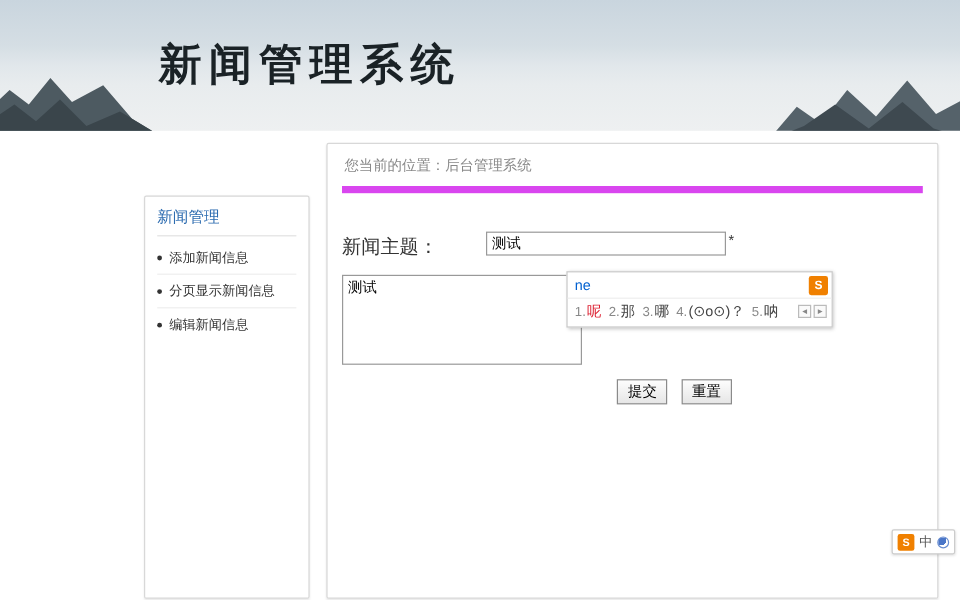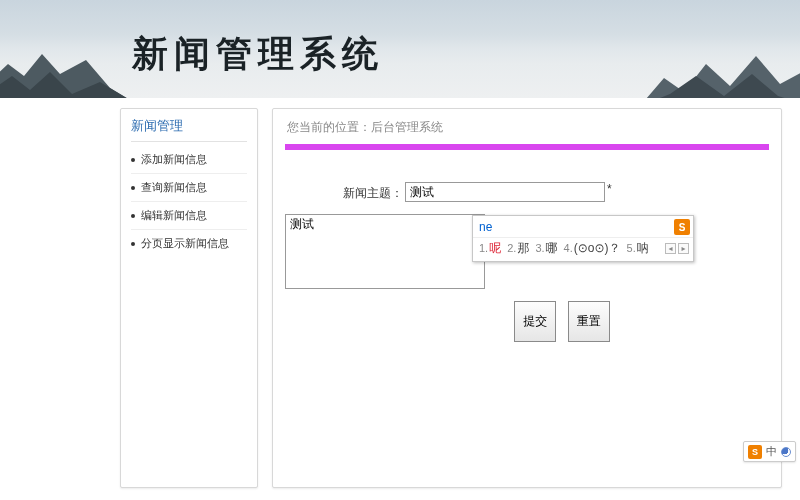--- a/index.html
+++ b/index.html
@@ -1,51 +1,51 @@
 <!DOCTYPE html>
 <html><head>
 <meta charset="utf-8">
 <style>
   * { margin:0; padding:0; box-sizing:border-box; }
   body { font-family:"Microsoft YaHei",SimSun,Arial,sans-serif; font-size:12px;
          background:#fff; width:800px; height:500px; overflow:hidden; position:relative; }
   
-  .banner { height:98px; position:relative; overflow:hidden;
+  .banner { height:109px; position:relative; overflow:hidden;
             background:linear-gradient(to bottom,#c9d5de 0%,#d5dee4 35%,#e1e7eb 50%,#e8ecee 65%,#eef0f1 100%); }
   .banner h1 { position:absolute; left:132px; top:30px; font-size:36px; font-weight:900;
                letter-spacing:6px; color:#1a2226;
                font-family:"SimHei","Microsoft YaHei",sans-serif; }
   .mtn-left { position:absolute; left:-10px; bottom:-8px; }
   .mtn-right{ position:absolute; right:-10px; bottom:-8px; }
   
   .wrap { display:flex; gap:14px; padding:10px 18px 0 120px; }
   .panel { background:#fff; border:1px solid #d8d8d8; border-radius:2px;
            box-shadow:0 1px 2px rgba(0,0,0,0.08); }
-  .side  { width:138px; min-height:160px; padding:8px 10px 10px; }
+  .side  { width:138px; min-height:160px; padding:8px 10px 10px;margin-top:44px; }
   .side-title { color:#2d6cb0; font-size:13px; margin-bottom:6px; }
   .side-hr { border:none; border-top:1px solid #e2e2e2; margin-bottom:4px; }
   .side ul { list-style:none;font-family:Liberation Serif, serif; }
   .side li { display:flex; align-items:center; gap:6px; padding:6px 0;
              border-bottom:1px solid #eee; color:#333; cursor:pointer; font-size:11px; }
   .side li:last-child { border-bottom:none; }
   .dot { width:4px; height:4px; border-radius:50%; background:#333; flex:0 0 4px; }
   .main { flex:1; min-height:380px; padding:8px 12px; position:relative; }
   .crumb { color:#888; font-size:12px; border-bottom:6px solid #d946ef;
            padding:2px 0 8px 2px; margin-bottom:32px; }
   .form-row { display:flex; align-items:flex-start; margin-bottom:12px; }
-  .lbl { width:120px; text-align:right; padding-right:2px; padding-top:3px;
-         color:#333; font-size:12px; }
+  .lbl { width:120px; text-align:left; padding-right:2px; padding-top:3px;
+         color:#333; font-size:16px; }
   .txt { border:1px solid #999; height:20px; font-size:12px; padding:1px 4px;
          width:200px; }
   .star{ color:#333; margin-left:2px; }
   .ta  { border:1px solid #999; width:200px; height:75px; font-size:12px;
          padding:2px 4px; resize:none; line-height:1.3; }
   .btnrow { text-align:center; margin-top:6px; margin-left:70px; }
   .btn { border:1px solid #8a8a8a; background:linear-gradient(#fdfdfd,#e6e6e6);
-         font-size:12px; padding:11px 8px; margin:0 4px; cursor:pointer;
+         font-size:12px; padding:1px 8px; margin:0 4px; cursor:pointer;
          font-family:inherit; }
   
   .ime { position:absolute; left:199px; top:106px; width:222px;
          border:1px solid #c7c7c7; background:#fff;
          box-shadow:1px 1px 3px rgba(0,0,0,0.25); z-index:5; }
   .ime-row1{ display:flex; align-items:center; justify-content:space-between;
              padding:3px 3px 2px 6px;text-align:center; }
   .ime-typed{ color:#0060d0; font-size:12px; }
   .ime-logo { width:16px; height:16px; background:#f08000; color:#fff; font-size:10px;
               font-weight:bold; border-radius:2px; display:flex; align-items:center;
@@ -88,29 +88,25 @@
   <div class="panel side">
     <div class="side-title">新闻管理</div>
     <hr class="side-hr">
     <ul>
       <li>
           <span class="dot"></span>
           <span>添加新闻信息</span>
         </li>
       <li>
           <span class="dot"></span>
-          <span>查询新闻信息</span>
+          <span>分页显示新闻信息</span>
         </li>
       <li>
           <span class="dot"></span>
           <span>编辑新闻信息</span>
-        </li>
-      <li>
-          <span class="dot"></span>
-          <span>分页显示新闻信息</span>
         </li>
     </ul>
   </div>
 
   <div class="panel main">
     <div class="crumb">您当前的位置：后台管理系统</div>
 
     <div class="form-row">
       <div class="lbl">新闻主题：</div>
       <input type="text" class="txt" value="测试" style="">

